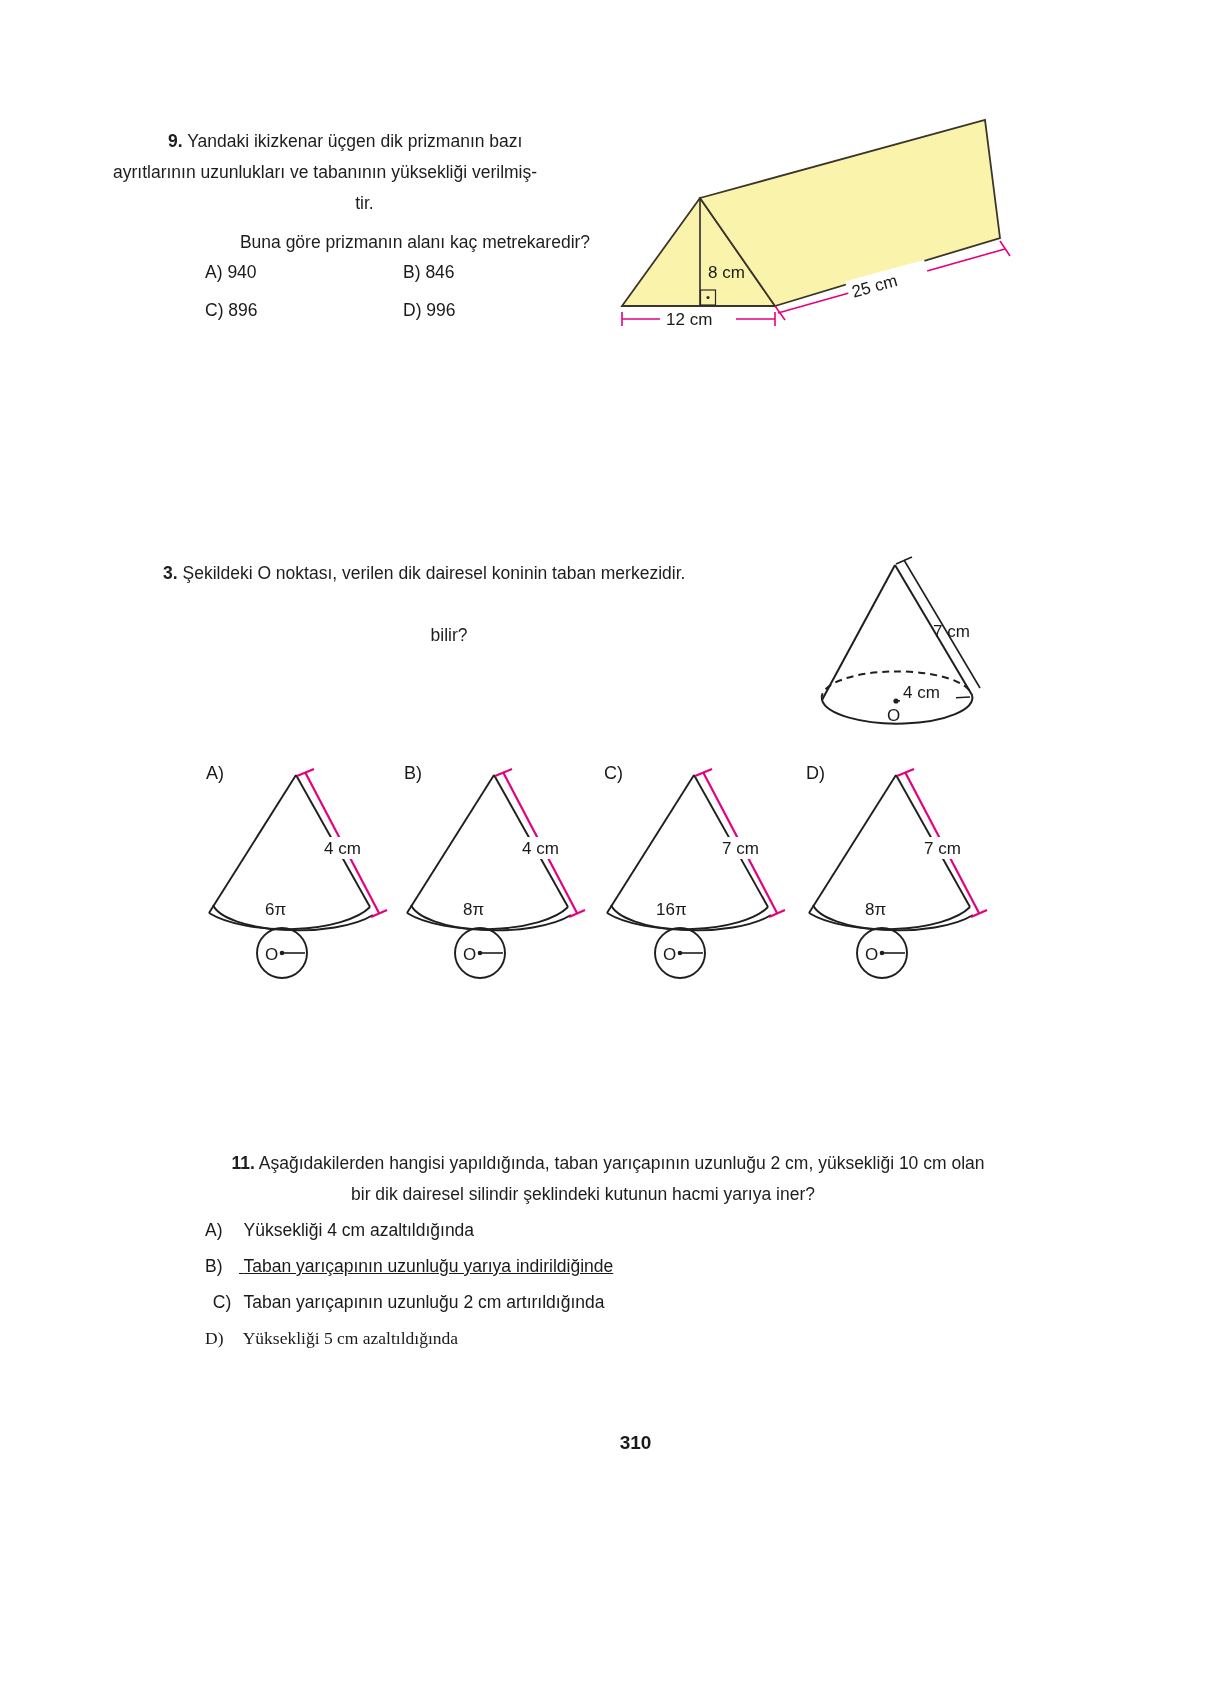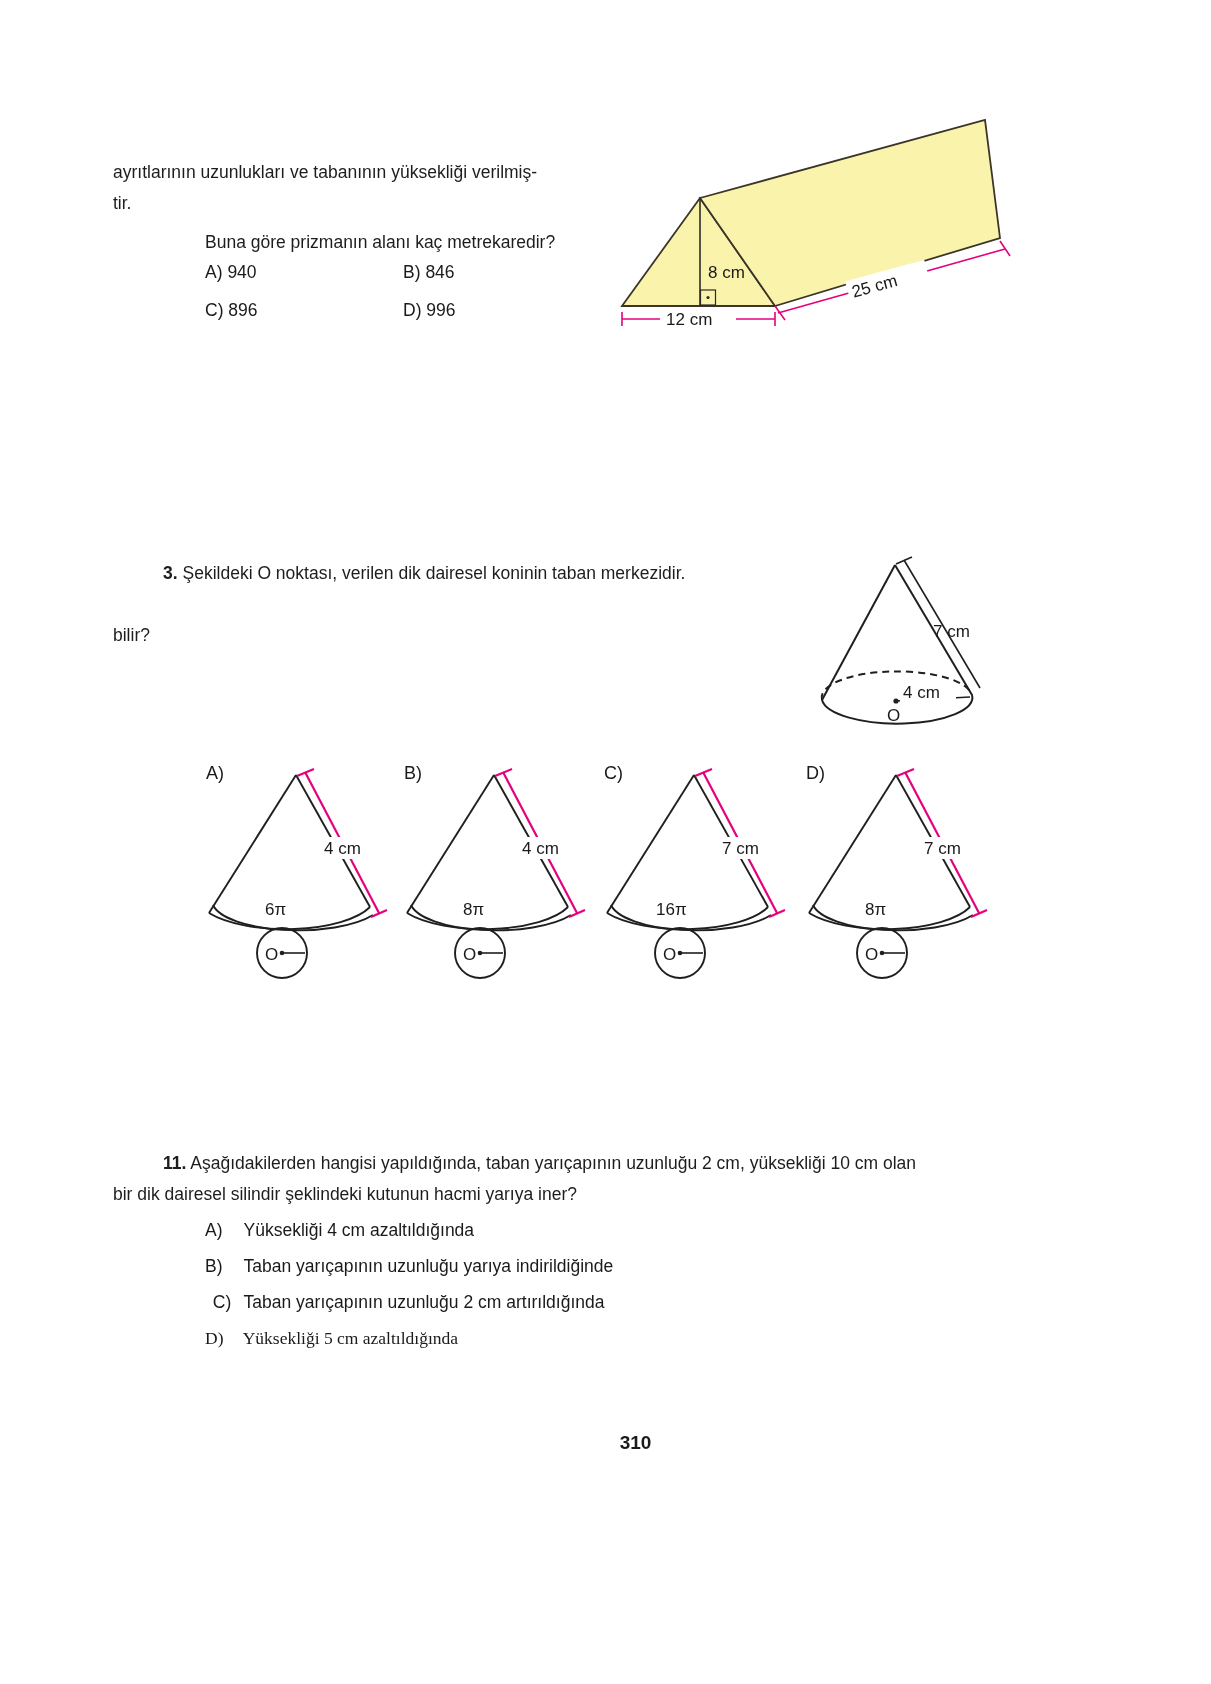--- a/index.html
+++ b/index.html
@@ -19,20 +19,21 @@
     position: absolute;
     inset: 0;
   }
 
   
   .qblock {
     position: absolute;
     font-size: 17.5px;
     line-height: 31px;
     color: #1d1d1d;
+    text-align: center;
   }
   .qnum {
     font-weight: bold;
   }
   .just {
     text-align: justify;
     text-justify: inter-word;
   }
   .opt-row {
     position: absolute;
@@ -68,20 +69,24 @@
     font-size: 19px;
     font-weight: bold;
     color: #1a1a1a;
   }
 </style>
 </head>
 <body>
 
 <div class="page">
 
+  <div class="qblock just" style="left:113px; top:126px; width:503px;">
+    <span class="qnum" style="margin-left:55px;">9.</span>
+    <span>Yandaki ikizkenar üçgen dik prizmanın bazı</span>
+  </div>
   <div class="qblock just" style="left:113px; top:157px; width:503px;">
     <span>ayrıtlarının uzunlukları ve tabanının yüksekliği verilmiş-</span>
   </div>
   <div class="qblock" style="left:113px; top:188px; width:503px;">
     <span>tir.</span>
   </div>
 
   <div class="qblock" style="left:205px; top:227px; width:420px;">
     <span>Buna göre prizmanın alanı kaç metrekaredir?</span>
   </div>
@@ -288,21 +293,21 @@
     <span>Aşağıdakilerden hangisi yapıldığında, taban yarıçapının uzunluğu 2 cm, yüksekliği 10 cm olan</span>
   </div>
   <div class="qblock" style="left:113px; top:1179px; width:940px;">
     <span>bir dik dairesel silindir şeklindeki kutunun hacmi yarıya iner?</span>
   </div>
 
   <div class="opt-row" style="left:205px; top:1215px;">
     <span style="display:inline-block;width:34px;">A)</span>
     <span>Yüksekliği 4 cm azaltıldığında</span>
   </div>
-  <div class="opt-row" style="left:205px; top:1251px;">
+  <div class="opt-row" style="left:205px; top:1251px;text-decoration:underline;">
     <span style="display:inline-block;width:34px;">B)</span>
     <span>Taban yarıçapının uzunluğu yarıya indirildiğinde</span>
   </div>
   <div class="opt-row" style="left:205px; top:1287px;text-align:center;">
     <span style="display:inline-block;width:34px;">C)</span>
     <span>Taban yarıçapının uzunluğu 2 cm artırıldığında</span>
   </div>
   <div class="opt-row" style="left:205px; top:1323px;font-family:Liberation Serif, serif;">
     <span style="display:inline-block;width:34px;">D)</span>
     <span>Yüksekliği 5 cm azaltıldığında</span>

